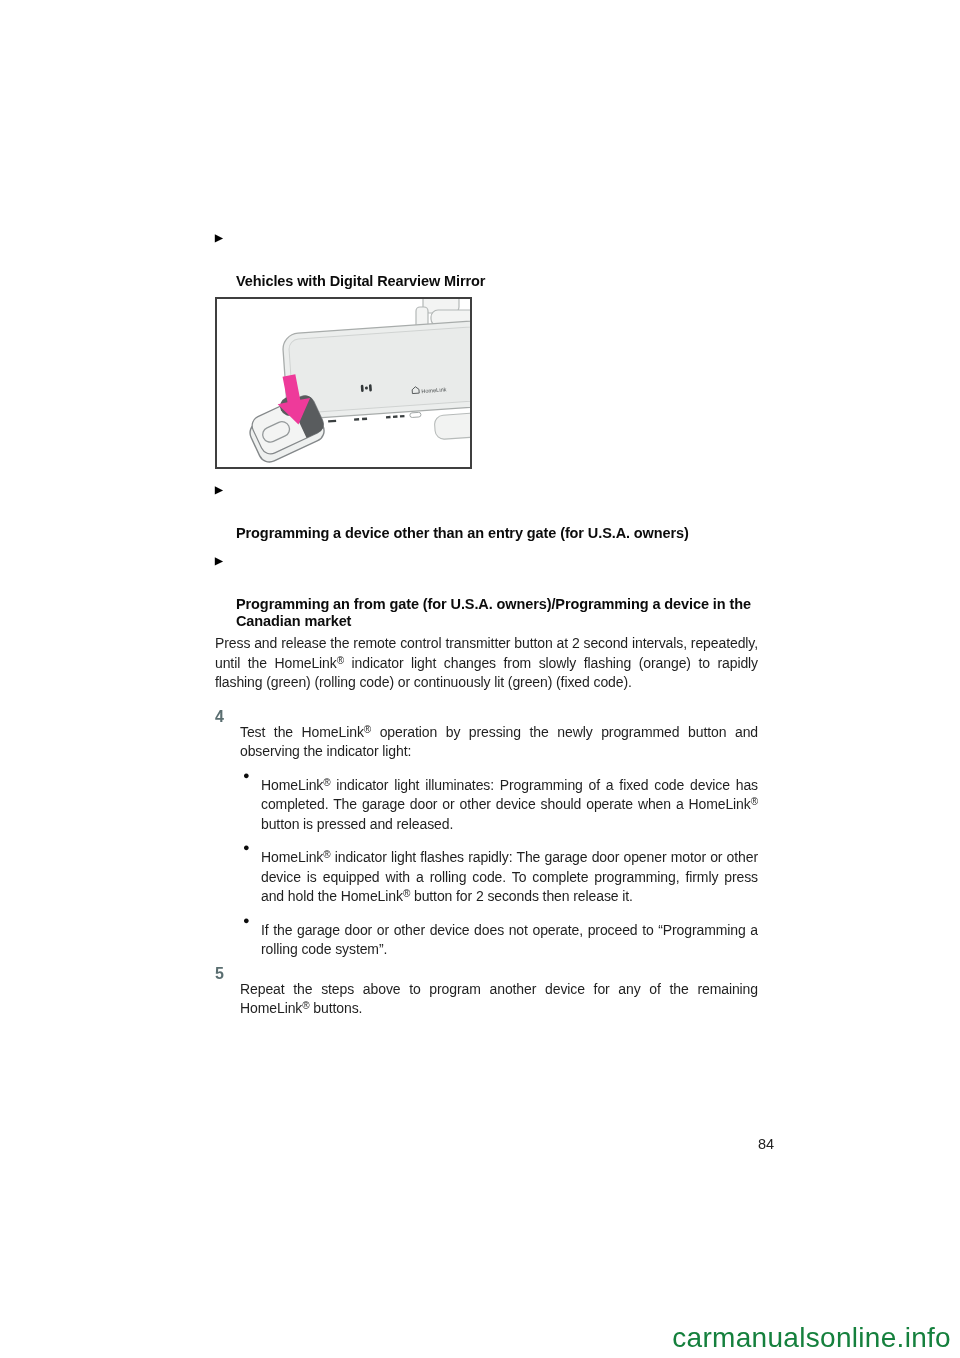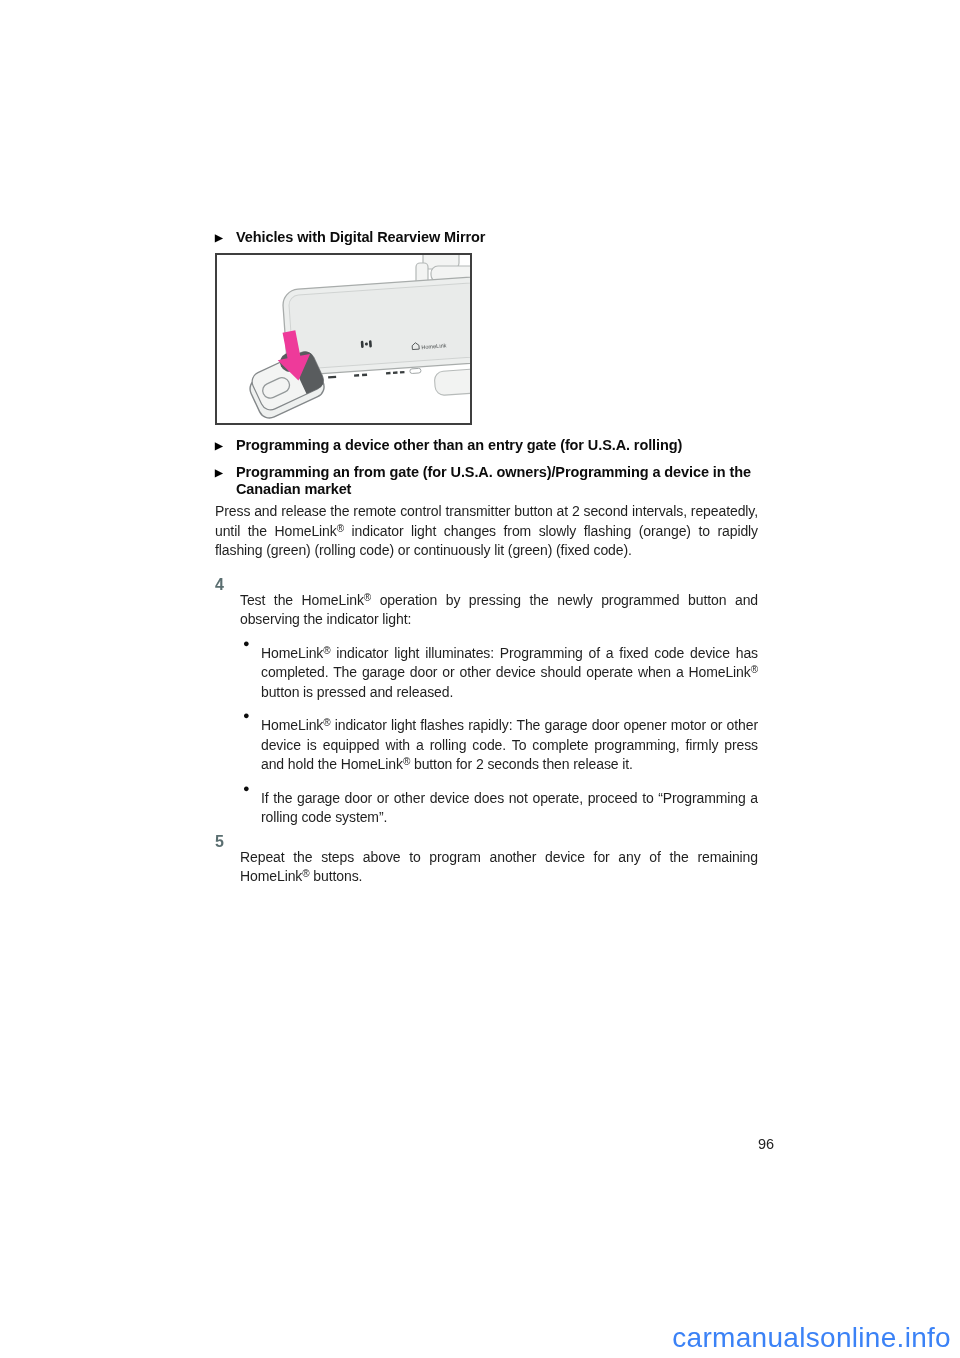--- a/index.html
+++ b/index.html
@@ -5,21 +5,21 @@
   html,body { margin:0; padding:0; background:#ffffff; }
   .page {
     position:relative; width:960px; height:1358px; background:#ffffff;
     font-family:"Liberation Sans", sans-serif; color:#1f1f1f; overflow:hidden;
   }
   .content { position:absolute; left:215px; top:229px; width:543px; }
 
   .h { display:flex; align-items:flex-start; font-weight:bold; font-size:14.5px;
        line-height:17px; color:#0c0c0c; letter-spacing:-0.1px; margin:0; }
   .marker { flex:0 0 21px; font-size:10px; line-height:16px; padding-top:1px; color:#000; }
-  .h-text { flex:1; }
+  .h-text { flex:1;margin-top:44px; }
 
   .figure { width:257px; height:172px; border:2px solid #3f3f3f; box-sizing:border-box;
             margin:7px 0 0 0; background:#ffffff; overflow:hidden; }
 
   p.body { font-size:14px; line-height:19.5px; text-align:justify; text-justify:inter-word;
            margin:4px 0 0 0; letter-spacing:-0.1px; }
   sup.reg { font-size:10px; vertical-align:4px; line-height:0; }
 
   .mt-sec { margin-top:12px; }
   .mt-h3  { margin-top:10px; }
@@ -28,21 +28,21 @@
   .step-num { flex:0 0 25px; font-weight:bold; font-size:16px; line-height:19px; color:#5a6e70; }
   .step-body { flex:1; }
   .step-body p.body { margin-top:16px; }
 
   .bullet { display:flex; align-items:flex-start; padding-left:3px; margin-top:4px; }
   .dot { flex:0 0 18px; font-size:11px; line-height:19.5px; color:#0c0c0c; }
   .bullet p.body { flex:1; margin-top:10px; }
   .step-5 { margin-top:4px; }
 
   .pagenum { position:absolute; left:758px; top:1136px; font-size:14.5px; color:#222; }
-  .watermark { position:absolute; right:9px; top:1322px; font-size:28px; color:#3b82f6;
+  .watermark { position:absolute; right:9px; top:1322px; font-size:28px; color:#15803d;
                letter-spacing:0.3px;margin-left:32px; }
 </style>
 </head>
 <body>
 
 <div class="page">
   <div class="content">
 
     <div class="h">
       <span class="marker">▶</span>
@@ -94,21 +94,21 @@
         </g>
 
         <g transform="rotate(-11 77 100)">
           <polygon points="70,76 83,76 83,102 93,102 76.5,126 60,102 70,102" fill="#ee3a9a"></polygon>
         </g>
       </svg>
     </div>
 
     <div class="h mt-sec">
       <span class="marker">▶</span>
-      <span class="h-text">Programming a device other than an entry gate (for U.S.A. rolling)</span>
+      <span class="h-text">Programming a device other than an entry gate (for U.S.A. owners)</span>
     </div>
 
     <div class="h mt-h3">
       <span class="marker">▶</span>
       <span class="h-text">Programming an from gate (for U.S.A. owners)/Programming a device in the Cana­dian market</span>
     </div>
     <p class="body">Press and release the remote control transmitter button at 2 second intervals, repeatedly, until the HomeLink<sup class="reg">®</sup> indicator light changes from slowly flashing (orange) to rapidly flashing (green) (rolling code) or continuously lit (green) (fixed code).</p>
 
     <div class="step">
       <span class="step-num">4</span>
@@ -131,15 +131,15 @@
 
     <div class="step step-5">
       <span class="step-num">5</span>
       <div class="step-body">
         <p class="body">Repeat the steps above to program another device for any of the remaining HomeLink<sup class="reg">®</sup> buttons.</p>
       </div>
     </div>
 
   </div>
 
-  <div class="pagenum">96</div>
+  <div class="pagenum">84</div>
   <div class="watermark">carmanualsonline.info</div>
 </div>
 
 </body></html>

